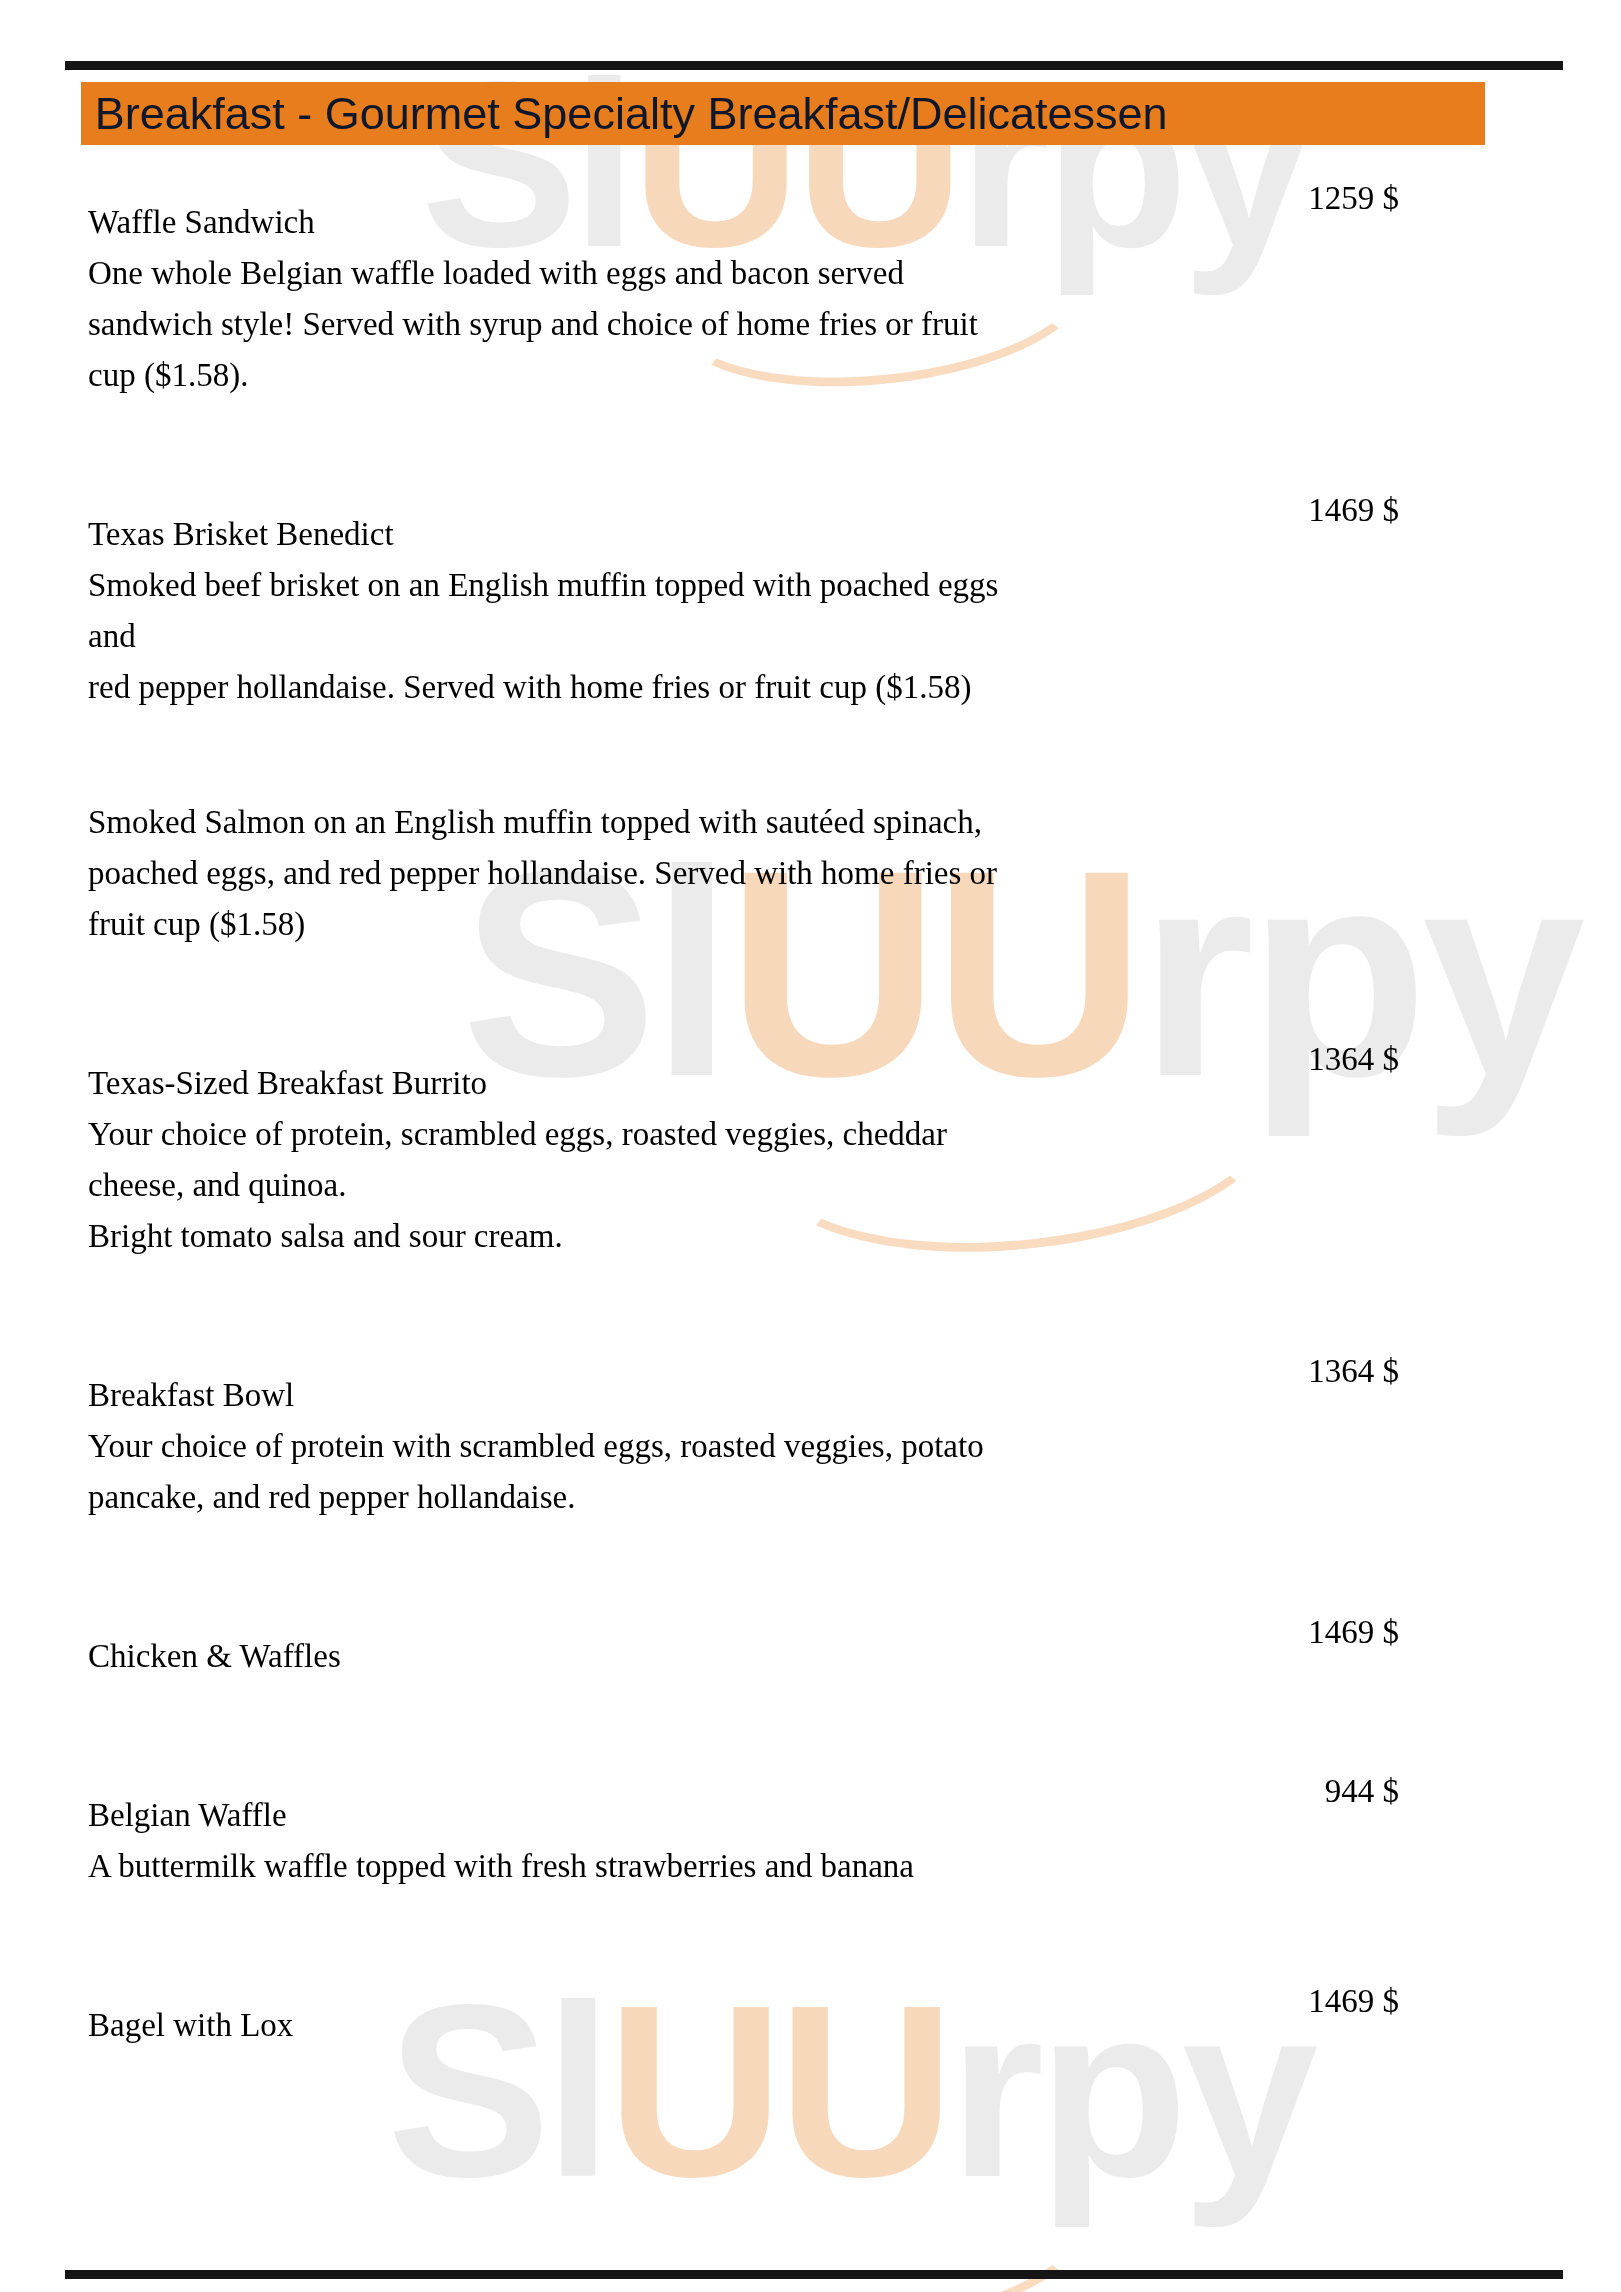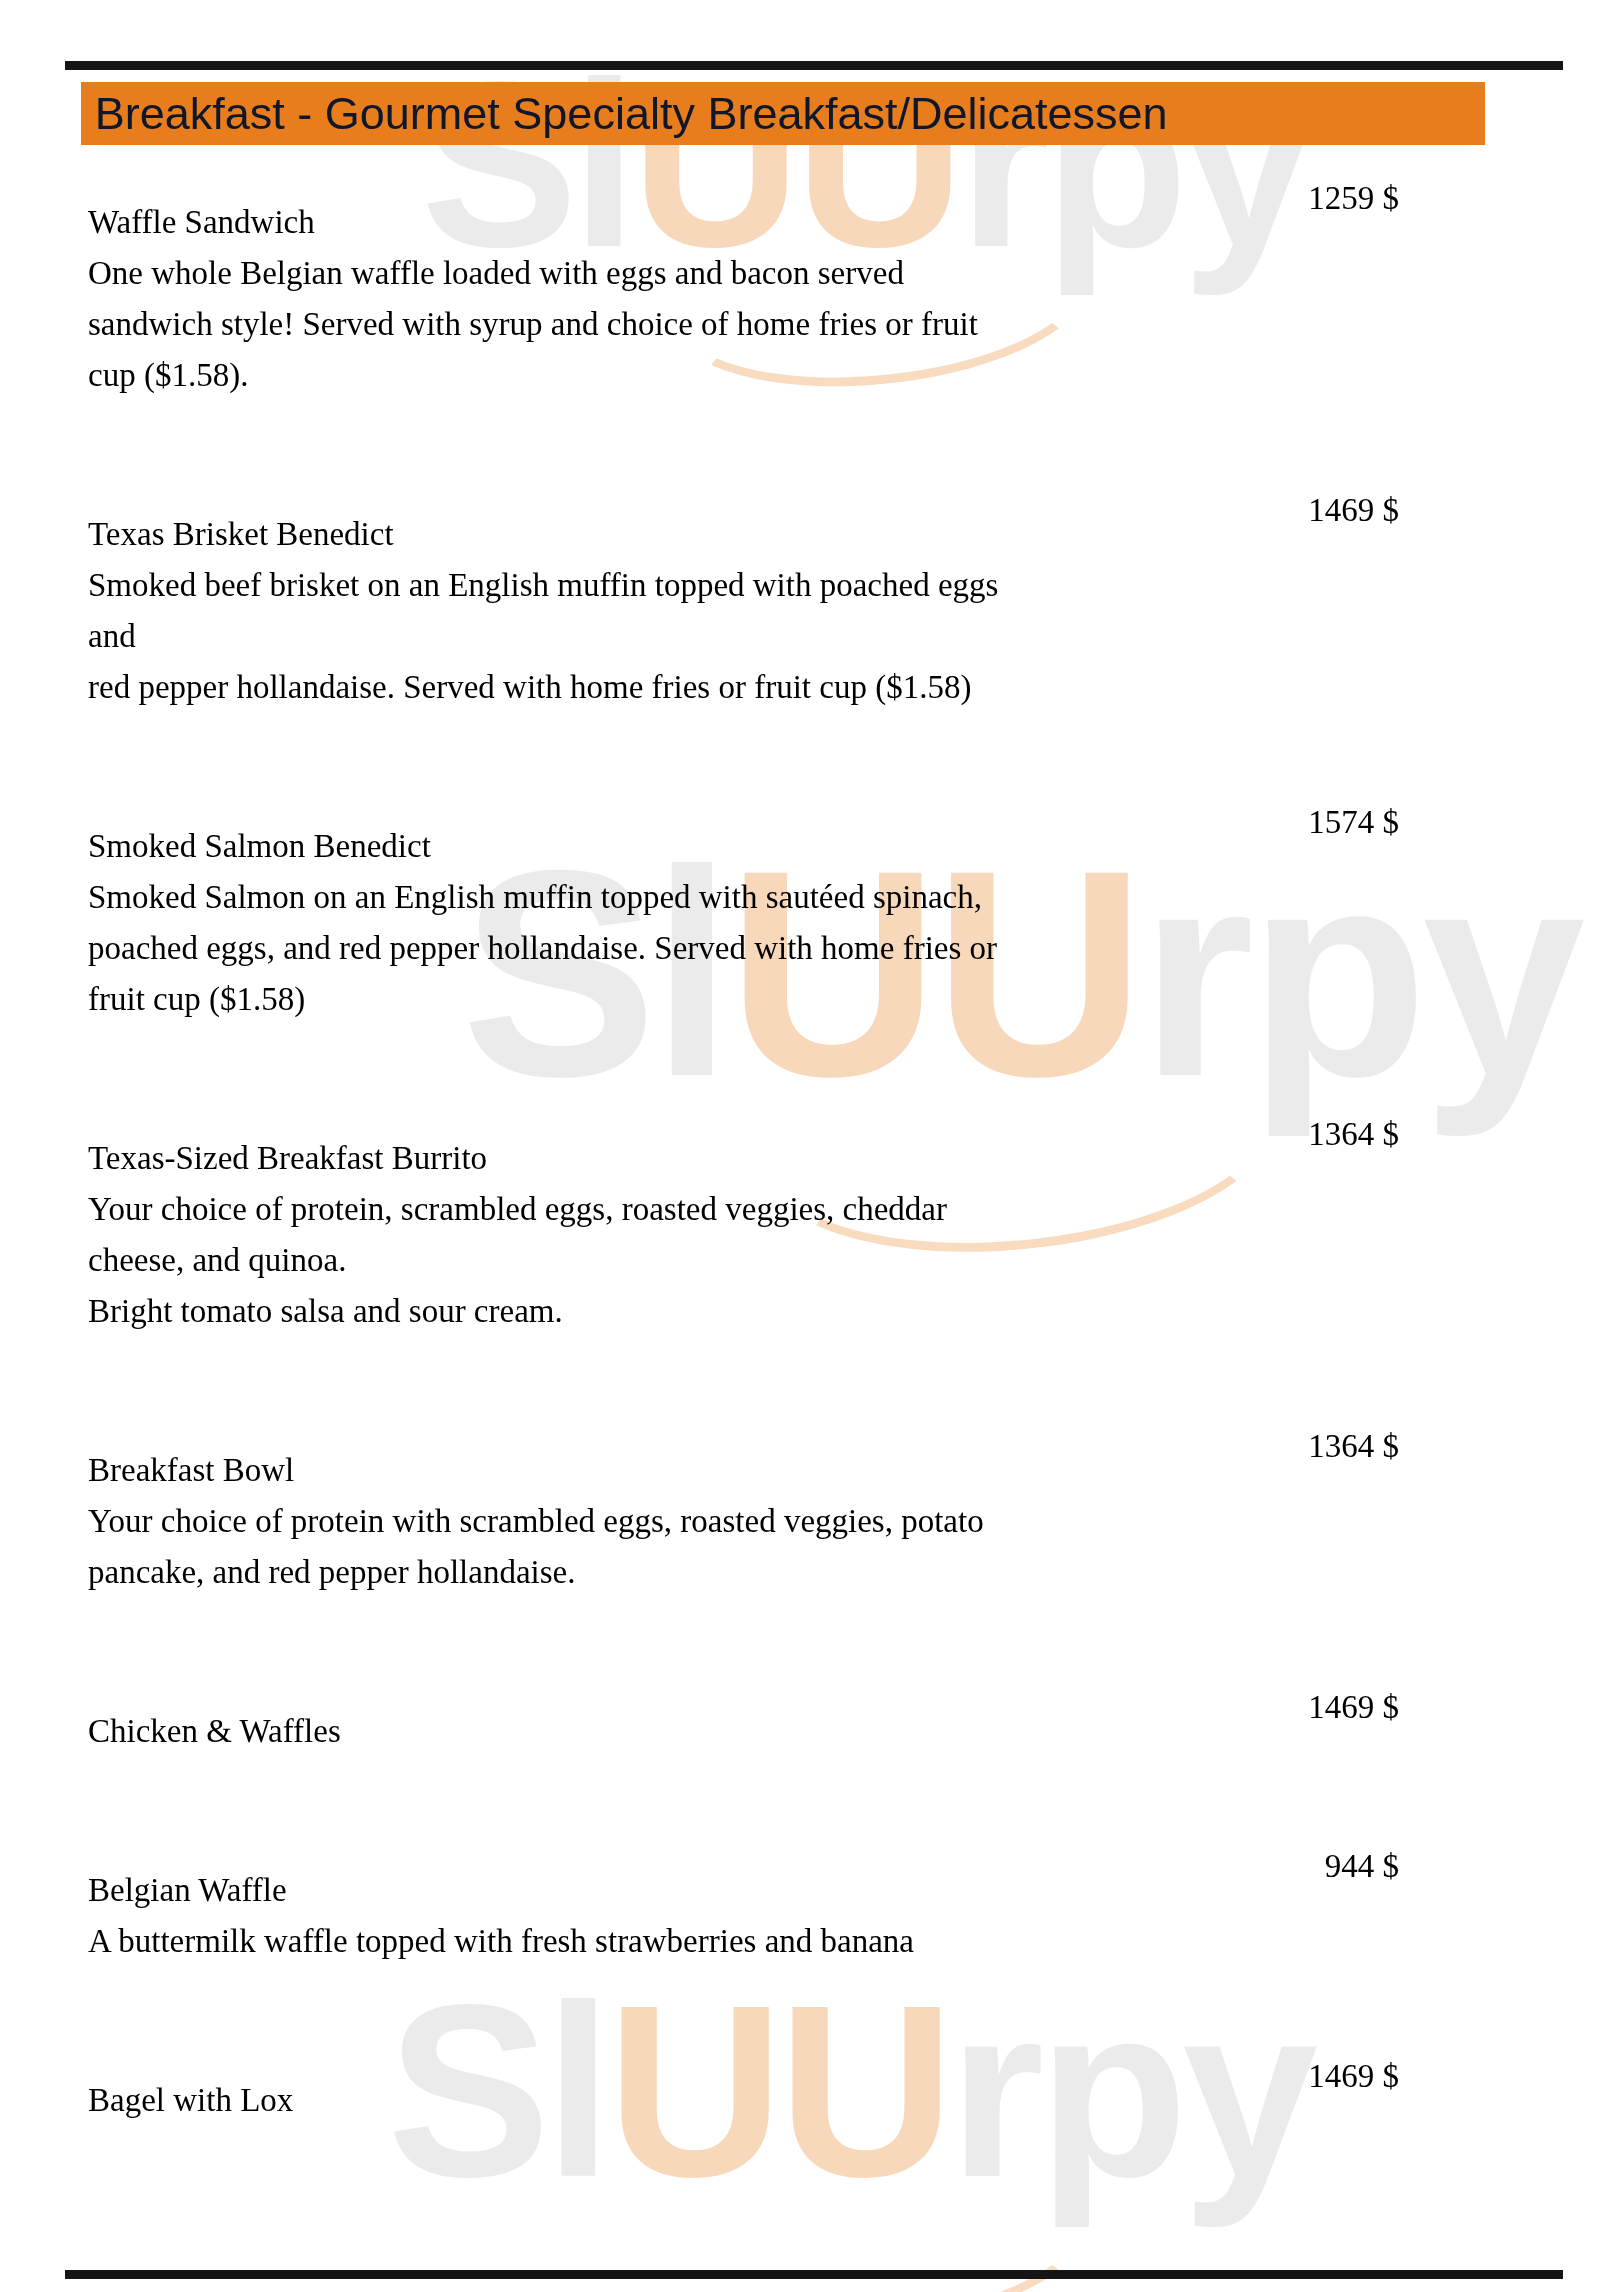--- a/index.html
+++ b/index.html
@@ -99,24 +99,20 @@
       <div class="menu-item">
         <div class="item-row">
           <span class="item-name">Texas Brisket Benedict</span>
           <span class="item-price">1469 $</span>
         </div>
         <div class="item-desc">Smoked beef brisket on an English muffin topped with poached eggs
 and
 red pepper hollandaise. Served with home fries or fruit cup ($1.58)</div>
       </div>
       <div class="menu-item">
-        <div class="item-row">
-          <span class="item-name">Smoked Salmon Benedict</span>
-          <span class="item-price">1574 $</span>
-        </div>
         <div class="item-desc">Smoked Salmon on an English muffin topped with sautéed spinach,
 poached eggs, and red pepper hollandaise. Served with home fries or
 fruit cup ($1.58)</div>
       </div>
       <div class="menu-item">
         <div class="item-row">
           <span class="item-name">Texas-Sized Breakfast Burrito</span>
           <span class="item-price">1364 $</span>
         </div>
         <div class="item-desc">Your choice of protein, scrambled eggs, roasted veggies, cheddar

